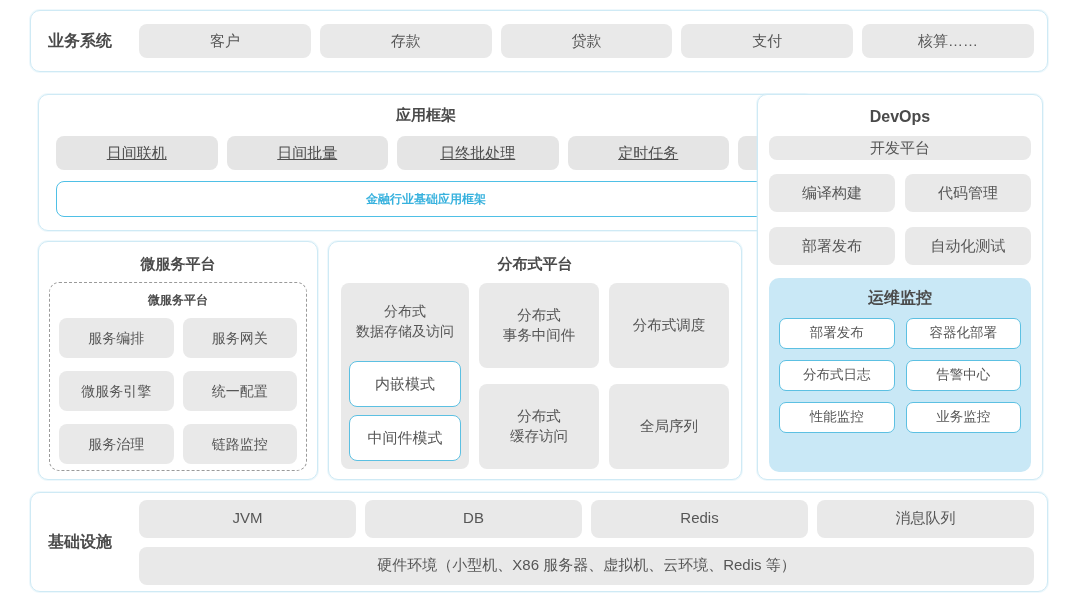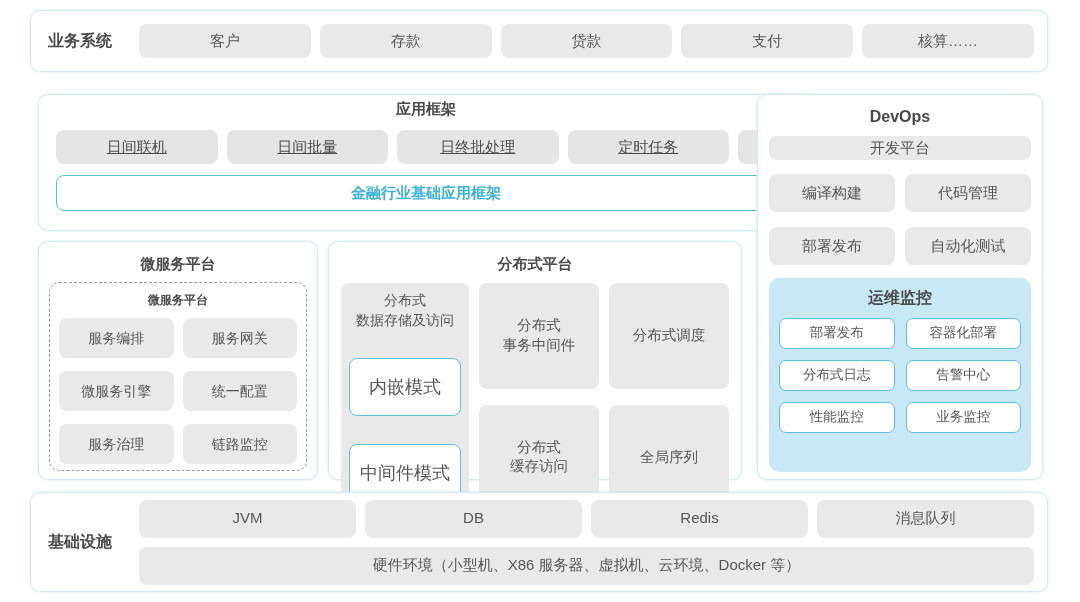--- a/index.html
+++ b/index.html
@@ -36,30 +36,30 @@
   .ml { white-space:pre-line; }
 
   
   #business-row { left:30px; top:10px; width:1018px; height:62px;
     display:flex; align-items:center; padding:0 13px; }
   #business-row .sec-label { width:95px; padding-left:4px; }
   #business-row .chips { flex:1; display:flex; gap:9px; }
   #business-row .chip { flex:1; height:34px; }
 
   
-  #app-framework { left:38px; top:94px; width:776px; height:137px; padding:2px 17px; }
+  #app-framework { left:38px; top:94px; width:776px; height:137px; padding:8px 17px; }
   #app-framework .panel-title { margin:3px 0 11px; }
   #af-chips { display:flex; gap:9px; }
   #af-chips .chip { flex:1; height:34px; }
   #af-chips .chip-more { flex:0 0 58px; font-size:13px; letter-spacing:1px; }
   #base-framework {
     margin-top:11px; height:36px;
     display:flex; align-items:center; justify-content:center;
     border:1px solid #4fc0e6; border-radius:8px;
-    color:#38b2de; font-size:15px; font-weight:600; background:#fff;
+    color:#38b2de; font-size:12px; font-weight:600; background:#fff;
   }
 
   
   #microservice { left:38px; top:241px; width:280px; height:239px; padding:8px 10px; }
   #microservice .panel-title { margin:5px 0 8px; }
   #ms-dashed {
     border:1px dashed #9a9a9a; border-radius:10px;
     padding:5px 9px 9px; height:189px;
   }
   #ms-inner-title { text-align:center; font-size:12px; font-weight:600; color:#4a4a4a; margin:4px 0 9px; }
@@ -71,21 +71,21 @@
   #distributed .panel-title { margin:5px 0 9px; }
   #dist-grid { display:grid; grid-template-columns:128px 1fr 1fr; gap:10px; height:186px; }
   #dist-storage {
     background:#e9e9e9; border-radius:8px;
     padding:8px; display:flex; flex-direction:column; gap:8px;
   }
   #dist-storage .storage-label {
     flex:1; display:flex; align-items:center; justify-content:center;
     font-size:14px; color:#565656; text-align:center; line-height:1.4;
   }
-  #dist-storage .chip { height:58px; flex:none; font-size:18px;margin-top:20px; }
+  #dist-storage .chip { height:46px; flex:none; font-size:15px; }
   .dist-col { display:flex; flex-direction:column; gap:16px; }
   .dist-col .chip { flex:1; font-size:14.5px; }
 
   
   #devops { left:757px; top:94px; width:286px; height:386px; padding:8px 11px; }
   #devops .panel-title { font-size:16px; margin:5px 0 10px; }
   #devops-platform { height:24px; }
   #devops-grid { margin-top:14px; display:grid; grid-template-columns:1fr 1fr; gap:15px 10px; }
   #devops-grid .chip { height:38px; }
   #ops-monitor {
@@ -194,17 +194,17 @@
 
   <div class="panel" id="infra-row">
     <div class="sec-label">基础设施</div>
     <div id="infra-content">
       <div id="infra-chips">
         <div class="chip gray">JVM</div>
         <div class="chip gray">DB</div>
         <div class="chip gray">Redis</div>
         <div class="chip gray">消息队列</div>
       </div>
-      <div class="chip gray" id="hardware-bar">硬件环境（小型机、X86 服务器、虚拟机、云环境、Docker 等）</div>
+      <div class="chip gray" id="hardware-bar">硬件环境（小型机、X86 服务器、虚拟机、云环境、Redis 等）</div>
     </div>
   </div>
 
 </div>
 
 </body></html>

